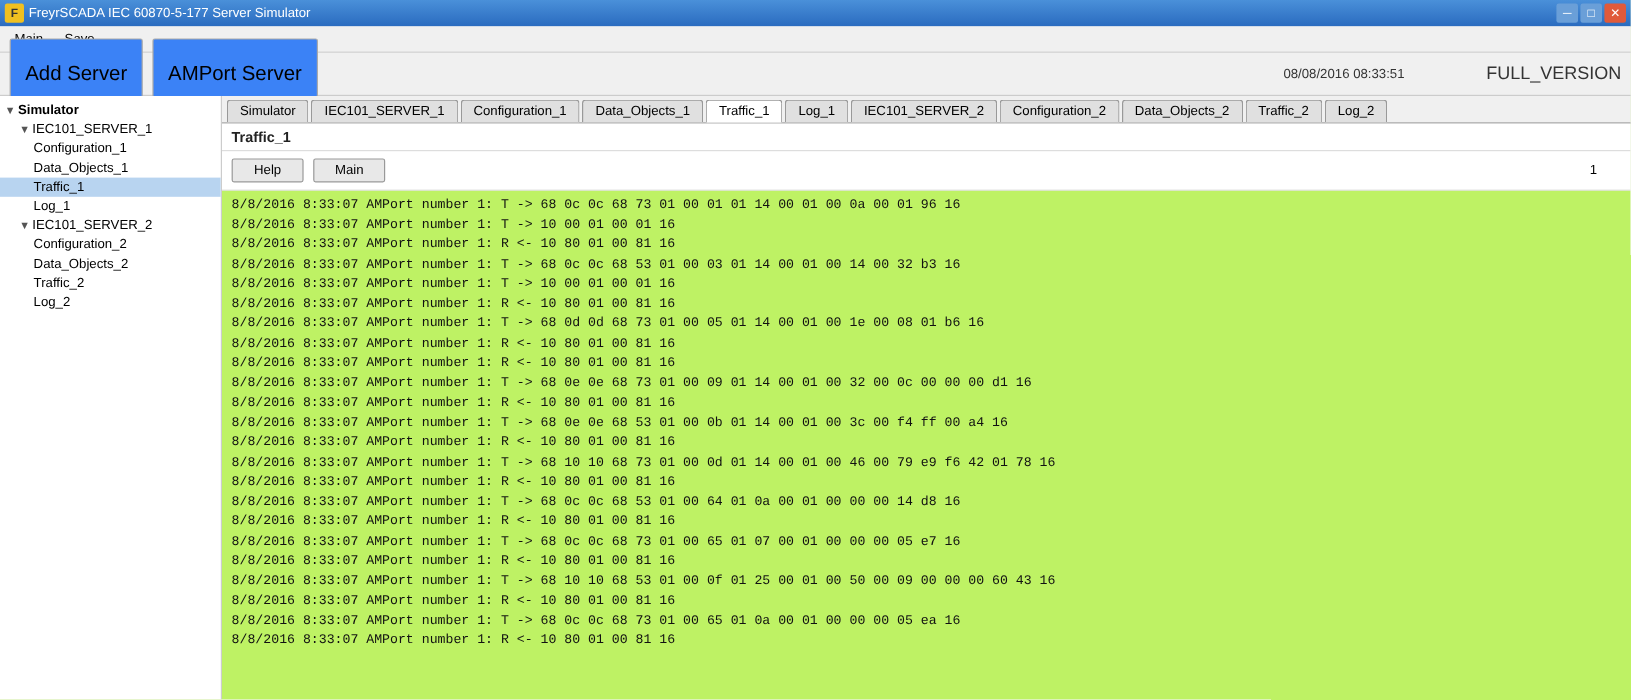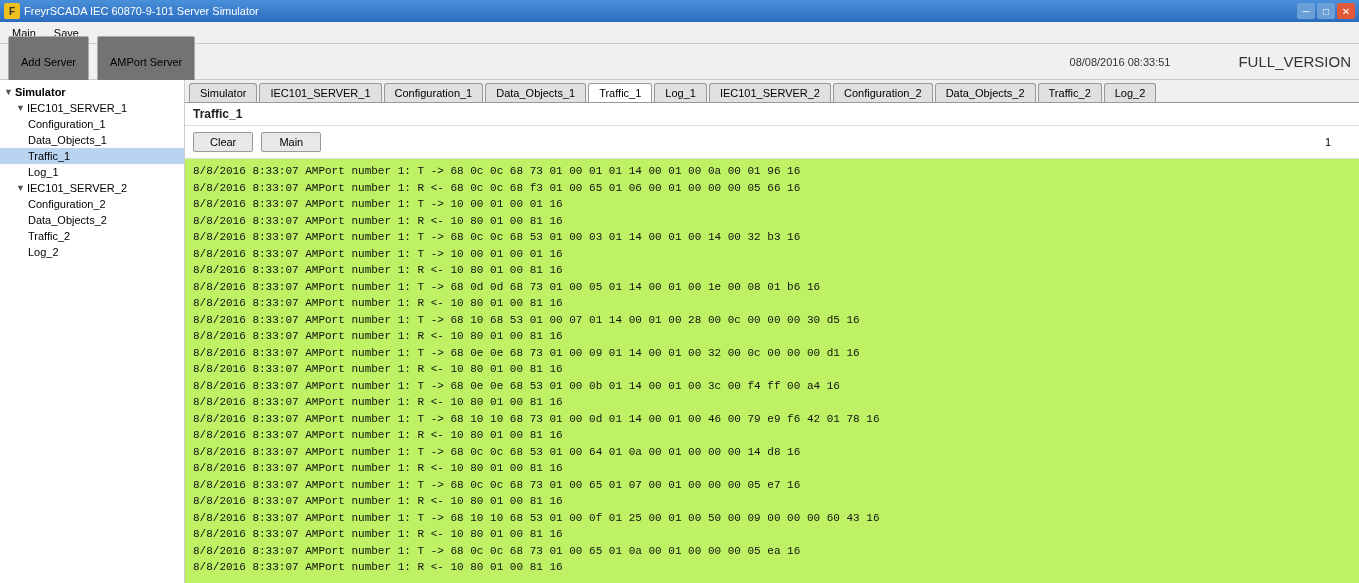--- a/index.html
+++ b/index.html
@@ -81,25 +81,25 @@
     #toolbar {
       background: #f0f0f0;
       height: 36px;
       display: flex;
       align-items: center;
       padding: 0 8px;
       border-bottom: 1px solid #ccc;
       gap: 8px;
     }
     .toolbar-btn {
-      background: #737373;
+      background: #3b82f6;
       border: 1px solid #aaa;
       padding: 19px 12px;
       cursor: pointer;
-      font-size: 11px;
+      font-size: 17px;
       border-radius: 2px;
     }
     #datetime {
       margin-left: auto;
       font-size: 11px;
       color: #333;
     }
     #version {
       font-size: 15px;
       color: #333;
@@ -231,21 +231,21 @@
     #traffic-log::-webkit-scrollbar-thumb { background: #aaa; border: 1px solid #999; }
   </style>
 </head>
 <body>
 
 <div id="titlebar">
   <div id="titlebar-left">
     <div id="titlebar-icon">
       <span>F</span>
     </div>
-    <span id="titlebar-title">FreyrSCADA IEC 60870-9-101 Server Simulator</span>
+    <span id="titlebar-title">FreyrSCADA IEC 60870-5-177 Server Simulator</span>
   </div>
   <div id="titlebar-controls">
     <button class="titlebar-btn titlebar-btn-min">─</button>
     <button class="titlebar-btn titlebar-btn-max">□</button>
     <button class="titlebar-btn titlebar-btn-close">✕</button>
   </div>
 </div>
 
 <div id="menubar">
   <span class="menu-item">Main</span>
@@ -312,35 +312,33 @@
         <div class="tab">IEC101_SERVER_2</div>
         <div class="tab">Configuration_2</div>
         <div class="tab">Data_Objects_2</div>
         <div class="tab">Traffic_2</div>
         <div class="tab">Log_2</div>
       </div>
 
     <div id="panel">
       <div id="panel-title">Traffic_1</div>
       <div id="panel-toolbar">
-        <button class="panel-btn">Clear</button>
+        <button class="panel-btn">Help</button>
         <button class="panel-btn">Main</button>
         <span id="panel-counter">1</span>
       </div>
       <div id="traffic-log">
       <div class="log-line">8/8/2016 8:33:07 AMPort number 1:  T -&gt;  68 0c 0c 68 73 01 00 01 01 14 00 01 00 0a 00 01 96 16</div>
-          <div class="log-line">8/8/2016 8:33:07 AMPort number 1:  R &lt;-  68 0c 0c 68 f3 01 00 65 01 06 00 01 00 00 00 05 66 16</div>
           <div class="log-line">8/8/2016 8:33:07 AMPort number 1:  T -&gt;   10 00 01 00 01 16</div>
           <div class="log-line">8/8/2016 8:33:07 AMPort number 1:  R &lt;-  10 80 01 00 81 16</div>
           <div class="log-line">8/8/2016 8:33:07 AMPort number 1:  T -&gt;  68 0c 0c 68 53 01 00 03 01 14 00 01 00 14 00 32 b3 16</div>
           <div class="log-line">8/8/2016 8:33:07 AMPort number 1:  T -&gt;   10 00 01 00 01 16</div>
           <div class="log-line">8/8/2016 8:33:07 AMPort number 1:  R &lt;-  10 80 01 00 81 16</div>
           <div class="log-line">8/8/2016 8:33:07 AMPort number 1:  T -&gt;  68 0d 0d 68 73 01 00 05 01 14 00 01 00 1e 00 08 01 b6 16</div>
           <div class="log-line">8/8/2016 8:33:07 AMPort number 1:  R &lt;-  10 80 01 00 81 16</div>
-          <div class="log-line">8/8/2016 8:33:07 AMPort number 1:  T -&gt;  68 10 68 53 01 00 07 01 14 00 01 00 28 00 0c 00 00 00 30 d5 16</div>
           <div class="log-line">8/8/2016 8:33:07 AMPort number 1:  R &lt;-  10 80 01 00 81 16</div>
           <div class="log-line">8/8/2016 8:33:07 AMPort number 1:  T -&gt;  68 0e 0e 68 73 01 00 09 01 14 00 01 00 32 00 0c 00 00 00 d1 16</div>
           <div class="log-line">8/8/2016 8:33:07 AMPort number 1:  R &lt;-  10 80 01 00 81 16</div>
           <div class="log-line">8/8/2016 8:33:07 AMPort number 1:  T -&gt;  68 0e 0e 68 53 01 00 0b 01 14 00 01 00 3c 00 f4 ff 00 a4 16</div>
           <div class="log-line">8/8/2016 8:33:07 AMPort number 1:  R &lt;-  10 80 01 00 81 16</div>
           <div class="log-line">8/8/2016 8:33:07 AMPort number 1:  T -&gt;  68 10 10 68 73 01 00 0d 01 14 00 01 00 46 00 79 e9 f6 42 01 78 16</div>
           <div class="log-line">8/8/2016 8:33:07 AMPort number 1:  R &lt;-  10 80 01 00 81 16</div>
           <div class="log-line">8/8/2016 8:33:07 AMPort number 1:  T -&gt;  68 0c 0c 68 53 01 00 64 01 0a 00 01 00 00 00 14 d8 16</div>
           <div class="log-line">8/8/2016 8:33:07 AMPort number 1:  R &lt;-  10 80 01 00 81 16</div>
           <div class="log-line">8/8/2016 8:33:07 AMPort number 1:  T -&gt;  68 0c 0c 68 73 01 00 65 01 07 00 01 00 00 00 05 e7 16</div>

